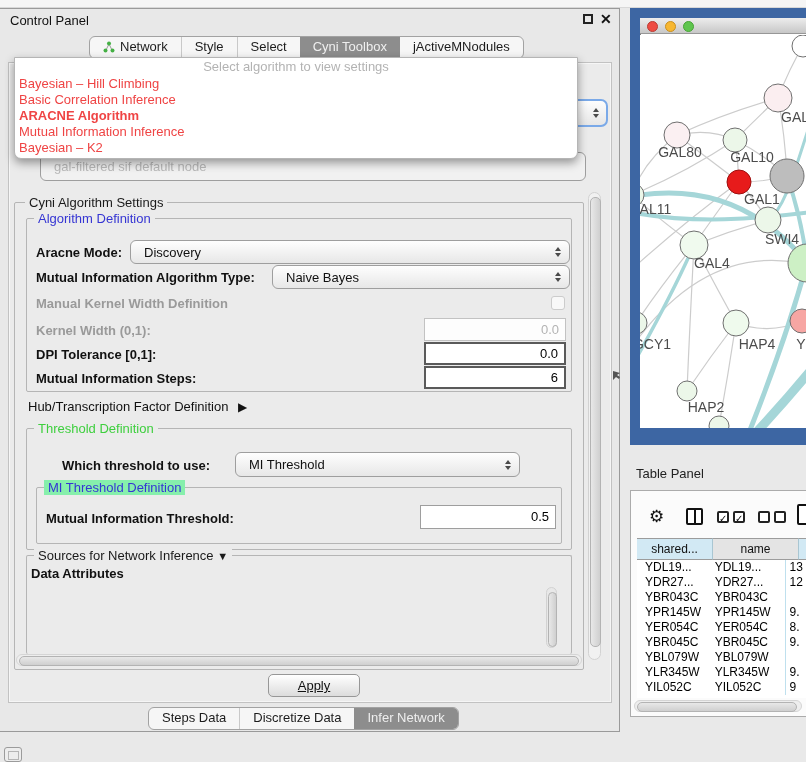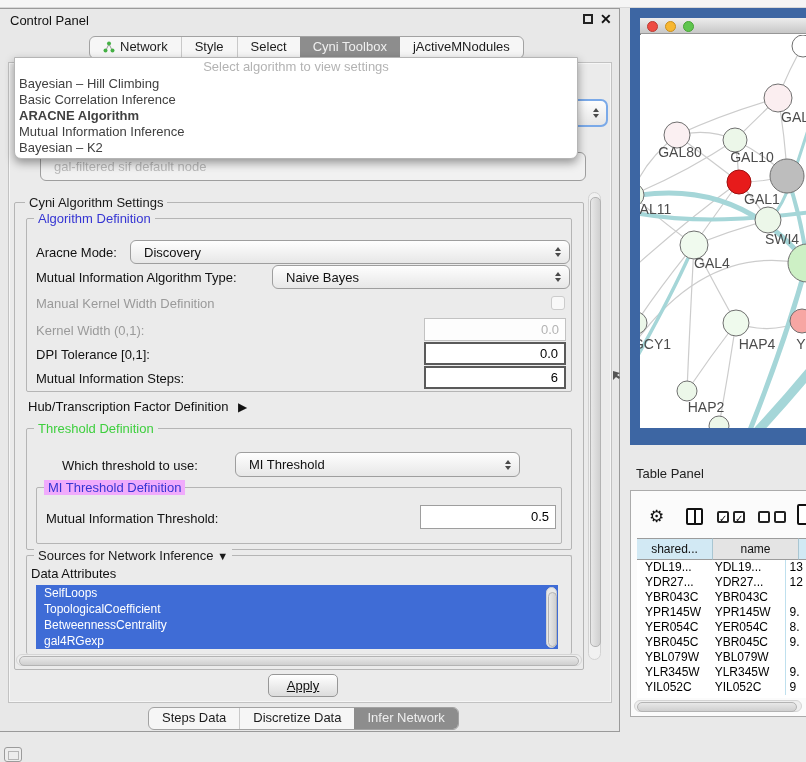--- a/index.html
+++ b/index.html
@@ -16,36 +16,36 @@
   .seg{padding:0 13px;line-height:22px;font-size:13px;color:#1c1c1c;white-space:nowrap;border-left:1px solid #c9c9c9;display:flex;align-items:center;gap:5px;}
   .seg:first-child{border-left:none;}
   .seg.sel{background:#8d8d8d;color:#efefef;border-left:none;}
   .seg.sel + .seg{border-left:none;}
   
   .inner{left:8px;top:62px;width:604px;height:641px;background:#ebebeb;border:1px solid #c2c2c2;box-shadow:inset 0 0 0 1px #f6f6f6;}
   
   .popup{left:14px;top:57px;width:564px;background:#ffffff;border:1px solid #b5b5b5;border-radius:0 0 7px 7px;
          box-shadow:0 4px 10px rgba(0,0,0,.38);z-index:50;padding-bottom:2px;}
   .popup-head{height:18px;line-height:17px;text-align:center;color:#b3b3b3;font-size:13px;}
-  .popup-item{height:16px;line-height:16px;padding-left:4px;font-size:13px;color:#404040;}
+  .popup-item{height:16px;line-height:16px;padding-left:4px;font-size:13px;color:#ef4444;}
   .popup-item.sel{font-weight:bold;}
   
   .combo{background:linear-gradient(#fefefe,#e7e7e7);border:1px solid #9e9e9e;border-radius:6px;
          display:flex;align-items:center;padding:0 8px 0 13px;}
   .combo .val{flex:1;font-size:13px;color:#111;}
   .spin{display:flex;flex-direction:column;align-items:center;gap:2px;}
   .spin i{display:block;width:0;height:0;border-left:3.5px solid transparent;border-right:3.5px solid transparent;}
   .spin .up{border-bottom:4px solid #4a4a4a;}
   .spin .dn{border-top:4px solid #4a4a4a;}
   
   .grp{border:1px solid #b5b5b5;border-radius:2px;}
   .grp-label{position:absolute;top:-8px;background:#ebebeb;padding:0 4px;font-size:13px;white-space:nowrap;}
   .blue{color:#3535d3;}
   .green{color:#3ecf3e;}
-  .lbl{font-size:13px;font-weight:normal;color:#111;white-space:nowrap;}
+  .lbl{font-size:13px;font-weight:bold;color:#111;white-space:nowrap;}
   .lbl.dis{color:#9a9a9a;}
   .fld{background:#fff;border:2px solid #5a5a5a;text-align:right;padding:0 6px;font-size:13px;line-height:19px;color:#000;}
   .fld.dis{border:1px solid #c2c2c2;color:#b3b3b3;background:#fdfdfd;line-height:21px;}
   .chk{width:14px;height:14px;border:1px solid #cccccc;border-radius:3px;background:#f8f8f8;}
   
   .sbv{background:#f1f1f1;border:1px solid #d2d2d2;border-radius:7px;}
   .sbv .thumb{position:absolute;left:1px;top:4px;width:9px;border:1px solid #b3b3b3;border-radius:5px;background:linear-gradient(90deg,#e8e8e8,#cfcfcf);}
   .sbh{background:#eeeeee;border:1px solid #d5d5d5;border-radius:7px;}
   .sbh .thumb{position:absolute;left:2px;top:1px;height:8px;border:1px solid #b3b3b3;border-radius:5px;background:linear-gradient(#e8e8e8,#cfcfcf);}
   
@@ -176,49 +176,41 @@
   </div>
   <div class="abs lbl" style="left:62px;top:458px;">Which threshold to use:</div>
   <div class="abs combo" style="left:235px;top:452px;width:285px;height:25px;">
     <span class="val">MI Threshold</span>
     <span class="spin">
         <i class="up"></i>
         <i class="dn"></i>
       </span>
   </div>
   <div class="abs grp" style="left:36px;top:487px;width:526px;height:57px;">
-    <span class="grp-label blue" style="left:7px;background:#f0abfc;">MI Threshold Definition</span>
+    <span class="grp-label blue" style="left:7px;background:#86efac;">MI Threshold Definition</span>
   </div>
   <div class="abs lbl" style="left:46px;top:511px;">Mutual Information Threshold:</div>
   <div class="abs fld" style="left:420px;top:505px;width:136px;height:24px;background:#fff;border-width:1px;border-color:#9e9e9e;line-height:21px;">0.5</div>
 
   <div class="abs grp" style="left:26px;top:555px;width:546px;height:99px;border-bottom:none;">
     <span class="grp-label" style="left:7px;">
       <span>Sources for Network Inference</span>
       <span style="font-size:11px;">▼</span>
     </span>
   </div>
   <div class="abs lbl" style="left:31px;top:566px;">Data Attributes</div>
-  <div class="abs" style="left:36px;top:585px;width:522px;background:#fff;z-index:5;">
-    <div id="attr-list">
-        <div class="attr-item">SelfLoops</div>
-        <div class="attr-item">TopologicalCoefficient</div>
-        <div class="attr-item">BetweennessCentrality</div>
-        <div class="attr-item">gal4RGexp</div>
-      </div>
-  </div>
   <div class="abs sbv" style="left:546px;top:587px;width:11px;height:61px;z-index:6;background:#e8e8e8;">
     <div class="thumb" style="width:7px;height:53px;"></div>
   </div>
 
   <div class="abs sbh" style="left:16px;top:654px;width:566px;height:12px;z-index:7;">
     <div class="thumb" style="width:558px;"></div>
   </div>
 
-  <div class="abs btn" style="left:268px;top:674px;width:70px;height:23px;text-decoration:underline;">Apply</div>
+  <div class="abs btn" style="left:268px;top:674px;width:92px;height:23px;text-decoration:underline;">Apply</div>
 
   <div class="abs segbar" style="left:148px;top:707px;">
     <div class="seg">
         <span>Steps Data</span>
       </div>
     <div class="seg">
         <span>Discretize Data</span>
       </div>
     <div class="seg sel">
         <span>Infer Network</span>

